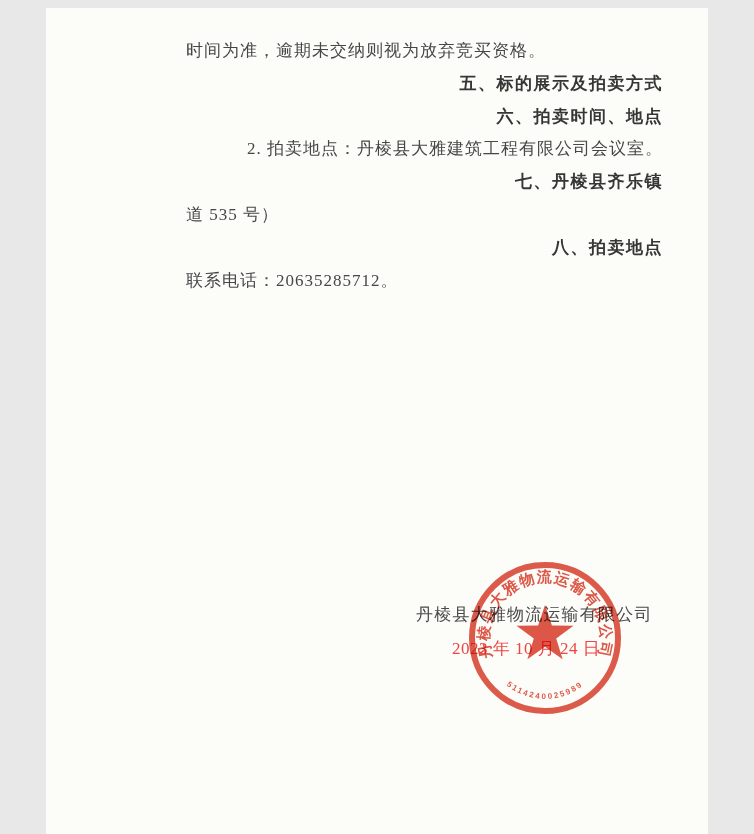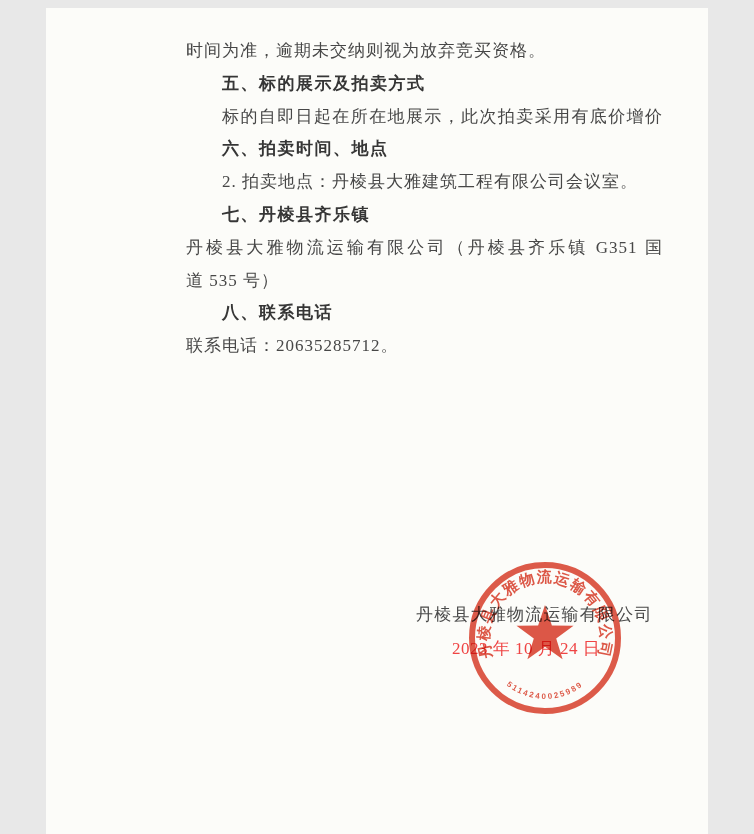--- a/index.html
+++ b/index.html
@@ -32,21 +32,21 @@
     width: 477px;
     color: #474747;
     font-size: 17px;
     letter-spacing: 1px;
   }
   .ln {
     height: 32.8px;
     line-height: 32.8px;
     white-space: nowrap;
   }
-  .ln.ind { text-indent: 36px; }
+  .ln.ind { text-indent: 36px; text-align: right; }
   .ln.just {
     white-space: normal;
     text-align: justify;
     text-align-last: justify;
   }
   .ln.h {
     font-family: "Liberation Sans", "DejaVu Sans", sans-serif;
     font-weight: 700;
     color: #363636;
     letter-spacing: 1.5px;
@@ -88,27 +88,25 @@
   }
 </style>
 </head>
 <body>
 
 <div class="page">
 
   <div class="body-text">
     <div class="ln">时间为准，逾期未交纳则视为放弃竞买资格。</div>
     <div class="ln h ind">五、标的展示及拍卖方式</div>
-    <div class="ln ind just">标的自即日起在所在地展示，此次拍卖采用有底价增价</div>
     <div class="ln h ind">六、拍卖时间、地点</div>
     <div class="ln ind">2.  拍卖地点：丹棱县大雅建筑工程有限公司会议室。</div>
     <div class="ln h ind">七、丹棱县齐乐镇</div>
-    <div class="ln just">丹棱县大雅物流运输有限公司（丹棱县齐乐镇 G351 国</div>
     <div class="ln">道 535 号）</div>
-    <div class="ln h ind">八、联系电话</div>
+    <div class="ln h ind">八、拍卖地点</div>
     <div class="ln">联系电话：20635285712。</div>
   </div>
 
   <div class="sig-company">丹棱县大雅物流运输有限公司</div>
   <div class="sig-date">2023 年 10 月 24 日</div>
 
   <svg class="seal" viewBox="0 0 152 152">
     <circle cx="76" cy="76" r="73" fill="none" stroke="#d93a26" stroke-width="6" stroke-opacity="0.9"></circle>
     <polygon points="76,43 82.9,63.5 104.5,63.7 87.2,76.6 93.6,97.3 76,84.8 58.4,97.3 64.8,76.6 47.5,63.7 69.1,63.5" fill="#d93a26" fill-opacity="0.92"></polygon>
     <path id="seal-arc-top" d="M 24.5 97.9 A 56 56 0 1 1 127.5 97.9" fill="none"></path>

